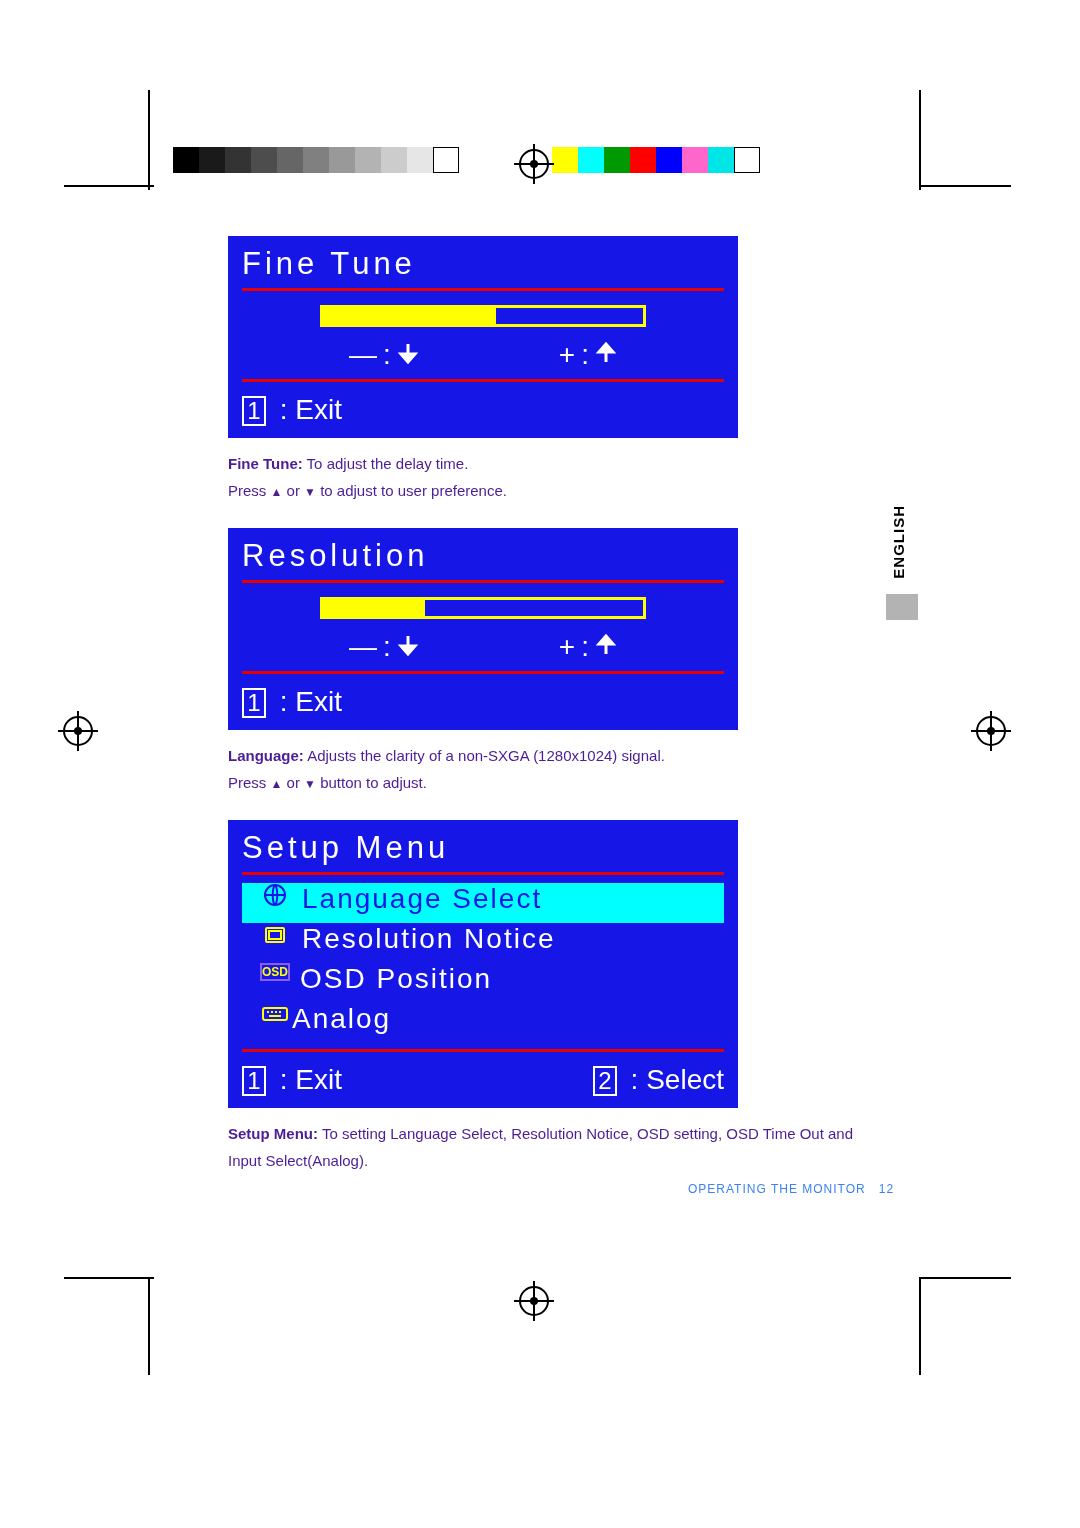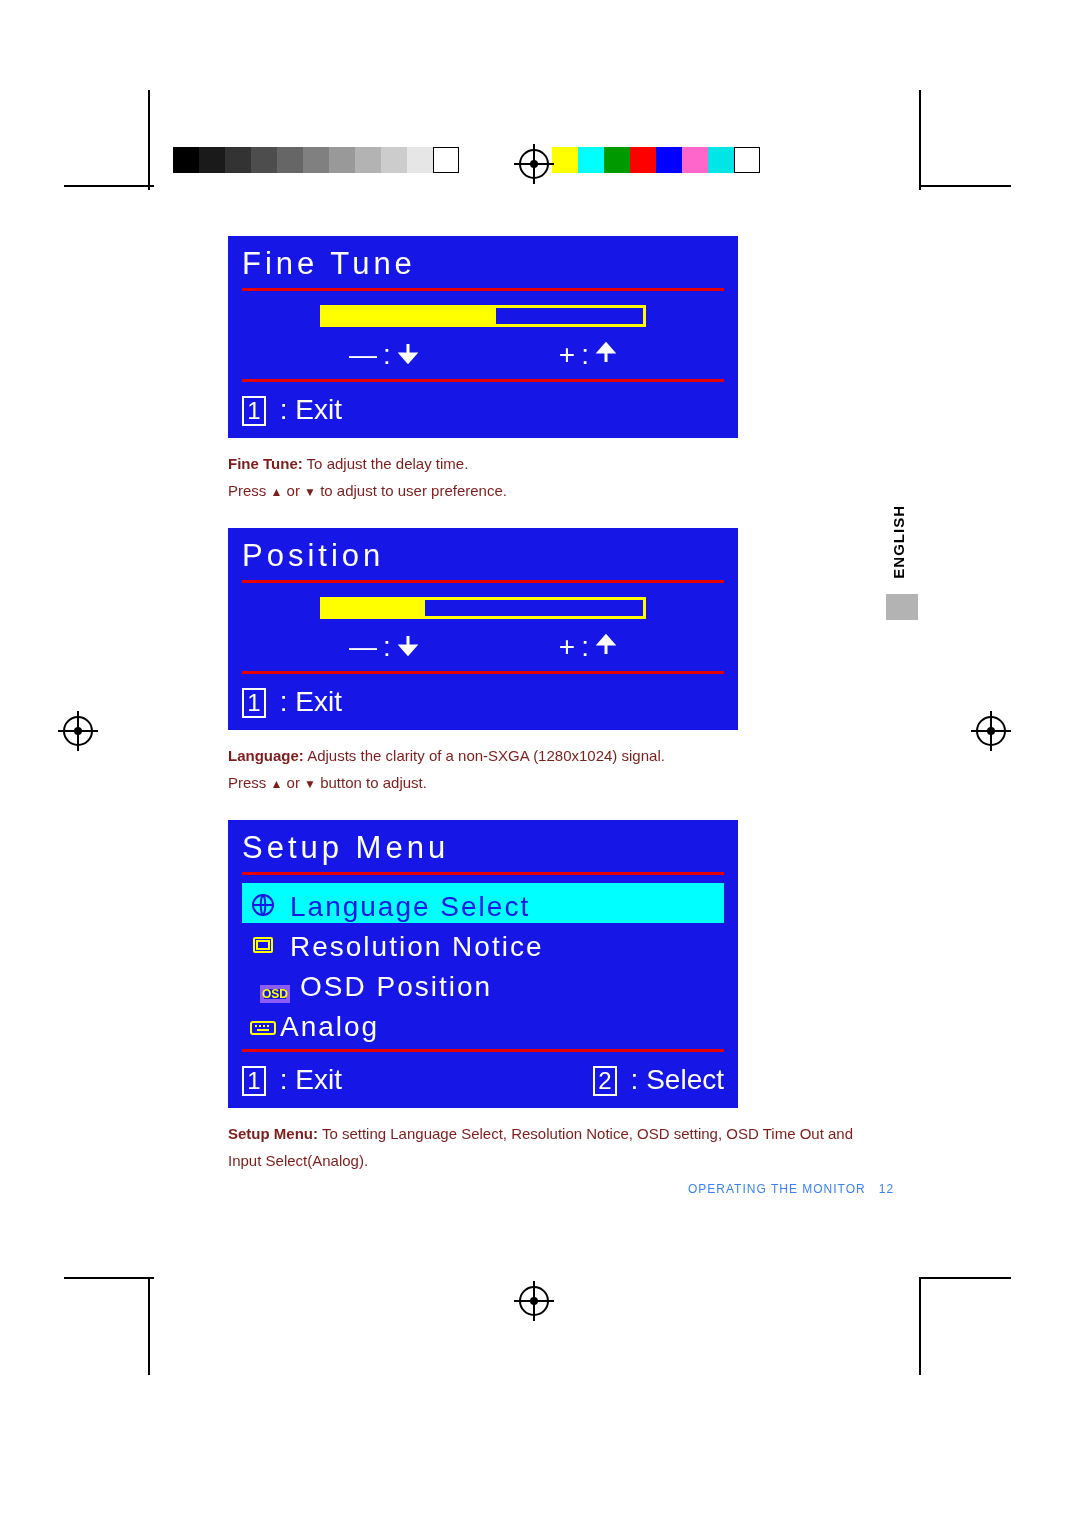--- a/index.html
+++ b/index.html
@@ -97,55 +97,55 @@
     display: inline-flex;
     align-items: center;
     justify-content: center;
     border: 2px solid #fff;
     width: 24px; height: 30px;
     font-size: 24px;
     margin-right: 6px;
   }
   .caption {
     font-size: 15px;
-    color: #7f1d1d;
+    color: #4c1d95;
     line-height: 1.8;
     margin-bottom: 24px;
     width: 636px;
   }
   .caption b { font-weight: bold; }
   .caption .tri-up, .caption .tri-down { font-size: 12px; }
 
   
   .menu-list { margin: 0 0 6px 0; }
   .menu-row {
     display: flex;
-    align-items: flex-end;
+    align-items: flex-start;
     height: 40px;
     font-size: 28px;
     letter-spacing: 2px;
     color: #fff;
-    padding: 0 4px;
+    padding: 0 16px;
   }
   .menu-row.selected { background: #00ffff; color: #1616e6; }
   .menu-row .mi-icon {
     width: 34px;
     text-align: center;
     color: #ffff00;
     font-size: 22px;
     flex-shrink: 0;
   }
   .menu-row.selected .mi-icon { color: #1616e6; }
   .menu-row .mi-icon.osd-badge {
     font-size: 12px;
     font-weight: bold;
-    border: 4px solid #8b5cf6;
+    border: 2px solid #8b5cf6;
     color: #ffff00;
     display:inline-flex; align-items:center; justify-content:center;
-    height:18px; width:30px; margin-left:14px;
+    height:18px; width:30px; margin-left:2px;
     letter-spacing: 0;
   }
   .menu-row .mi-label { flex:1; padding-left: 10px; }
   .menu-row .mi-value { padding-right: 8px; }
 
   
   .side-tab {
     position: absolute;
     left: 890px;
     top: 505px;
@@ -292,21 +292,21 @@
   <div class="caption">
     <div>
       <b>Fine Tune:</b><span> To adjust the delay time.</span>
     </div>
     <div>
       <span>Press </span><span class="tri-up arrow-up"></span><span> or </span><span class="tri-down arrow-down"></span><span> to adjust to user preference.</span>
     </div>
   </div>
 
   <div class="osd-panel">
-    <div class="osd-title">Position</div>
+    <div class="osd-title">Resolution</div>
     <div class="osd-divider"></div>
     <div class="slider-wrap">
       <div class="slider">
         <div class="slider-fill" id="sh-fill" style="width: 32%;"></div>
       </div>
     </div>
     <div class="osd-controls">
       <div class="ctrl">
         <span>—</span>
         <span>:</span>

